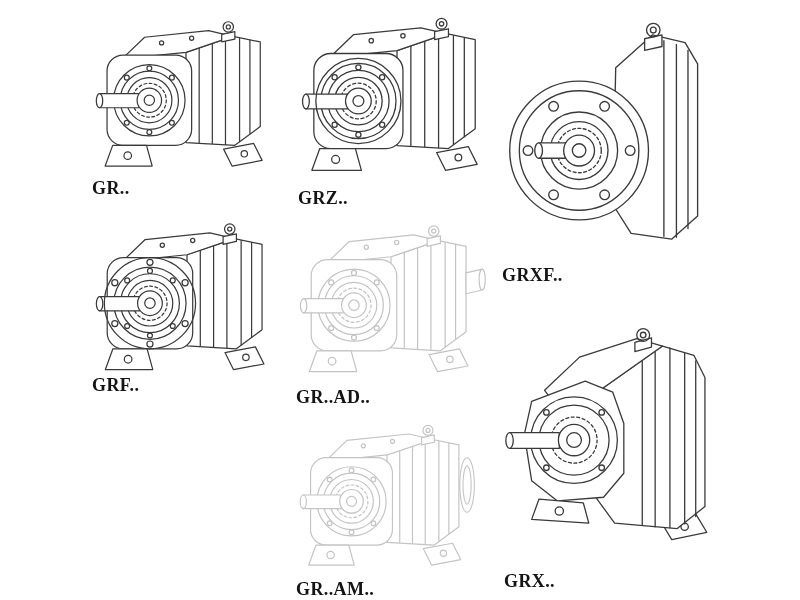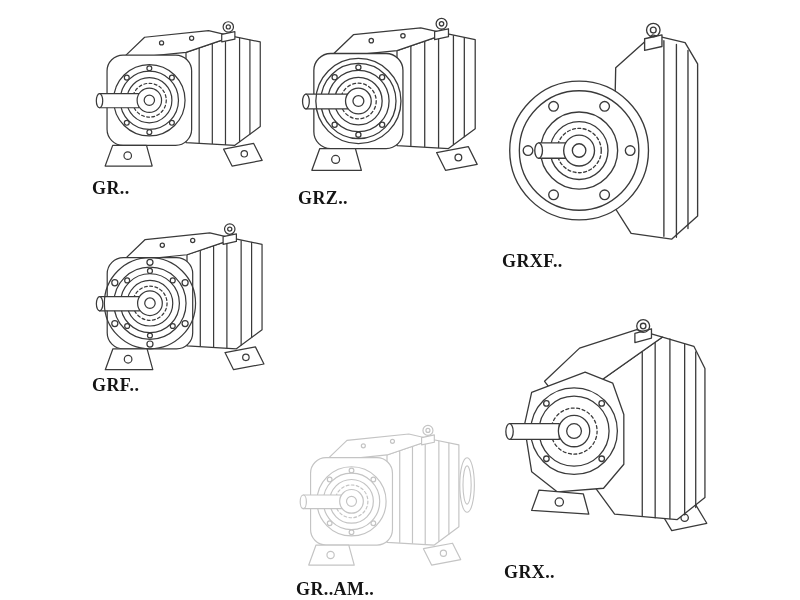--- a/index.html
+++ b/index.html
@@ -116,53 +116,63 @@
           <circle cx="80" cy="150" r="23" fill="none" stroke-dasharray="3 2.6"></circle>
         </g>
         <g>
           <path d="M38 142 L80 142 L80 158 L38 158 Z"></path>
           <ellipse cx="38" cy="150" rx="4" ry="8"></ellipse>
           <circle cx="80" cy="150" r="16"></circle>
           <circle cx="80" cy="150" r="7" fill="none"></circle>
         </g>
       </g>
     </svg>
-    <figcaption class="lbl" style="margin-top:4px">GRXF..</figcaption>
+    <figcaption class="lbl" style="margin-top:18px">GRXF..</figcaption>
   </figure>
 
   <figure class="cell" style="left:92px;top:212px;width:190px;">
     <svg class="drawing" viewBox="0 0 200 172">
       <use href="#gb"></use>
       <g fill="none" stroke="currentColor" stroke-width="1.3">
         <circle cx="61" cy="96" r="48"></circle>
         <circle cx="98" cy="74.5" r="3.2"></circle>
         <circle cx="61" cy="53" r="3.2"></circle>
         <circle cx="24" cy="74.5" r="3.2"></circle>
         <circle cx="24" cy="117.5" r="3.2"></circle>
         <circle cx="61" cy="139" r="3.2"></circle>
         <circle cx="98" cy="117.5" r="3.2"></circle>
       </g>
     </svg>
     <figcaption class="lbl" style="">GRF..</figcaption>
   </figure>
 
+  <figure class="cell" style="left:296px;top:214px;width:190px;">
+    <svg class="drawing ghost" viewBox="0 0 200 172">
+      <use href="#gb"></use>
+      <g fill="#fff" stroke="currentColor" stroke-width="1.2" stroke-linejoin="round">
+        <path d="M179 62 L196 58 L196 80 L179 84 Z"></path>
+        <ellipse cx="196" cy="69" rx="3.2" ry="11"></ellipse>
+      </g>
+    </svg>
+    <figcaption class="lbl" style="margin-top:10px">GR..AD..</figcaption>
+  </figure>
 
 
   <figure class="cell" style="left:296px;top:414px;width:182px;">
     <svg class="drawing ghost" viewBox="0 0 200 172">
       <use href="#gb"></use>
       <g fill="#fff" stroke="currentColor" stroke-width="1.2" stroke-linejoin="round">
         <ellipse cx="188" cy="78" rx="8" ry="30"></ellipse>
         <ellipse cx="188" cy="78" rx="4.5" ry="21" fill="none"></ellipse>
       </g>
     </svg>
     <figcaption class="lbl" style="margin-top:8px">GR..AM..</figcaption>
   </figure>
 
-  <figure class="cell" style="left:504px;top:291px;width:212px;">
+  <figure class="cell" style="left:504px;top:300px;width:212px;">
     <svg class="drawing" viewBox="0 0 230 268">
       <g fill="#fff" stroke="currentColor" stroke-width="1.4" stroke-linejoin="round" stroke-linecap="round">
         <g>
           <path d="M170 240 L208 232 L220 252 L182 260 Z"></path>
           <circle cx="196" cy="246" r="4" fill="none"></circle>
         </g>
         <g>
           <path d="M104 98 L172 50 L206 60 L218 84 L218 224 L188 248 L120 242 L98 212 Z"></path>
           <path d="M150 64 L150 244 M164 55 L164 246 M180 52 L180 247 M196 58 L196 243 M208 66 L208 235" fill="none"></path>
         </g>

